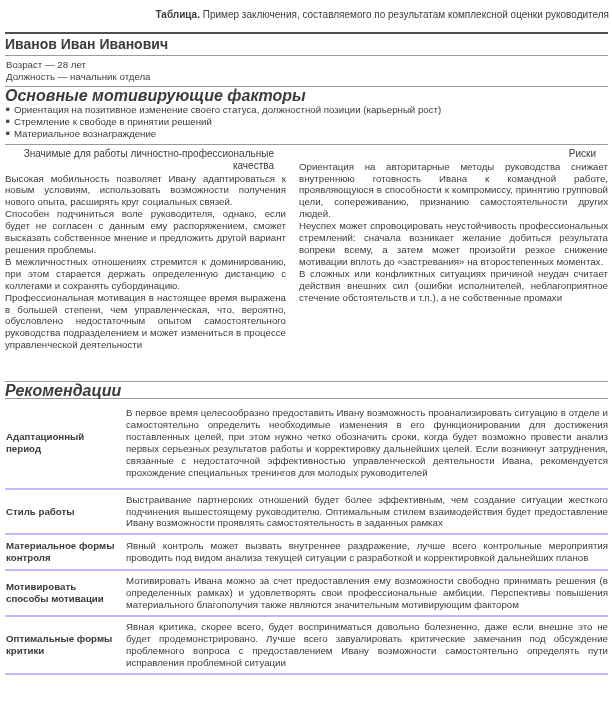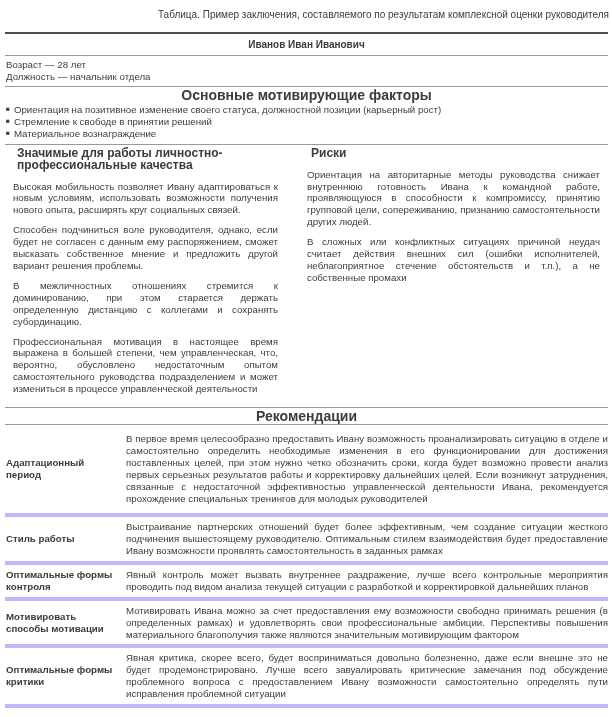--- a/index.html
+++ b/index.html
@@ -4,38 +4,38 @@
 <style>
   * { margin:0; padding:0; box-sizing:border-box; }
   html,body { background:#fff; }
   .page {
     width:612px; height:717px; overflow:hidden; position:relative;
     background:#fff; color:#3c3c3c;
     font-family:"Liberation Sans","DejaVu Sans",sans-serif;
     font-size:9.7px; line-height:11.9px;
   }
   .caption { padding:9px 3px 11px 0; text-align:right; font-size:10px; }
-  .caption .b { font-weight:normal; }
+  .caption .b { font-weight:bold; }
   .tbl { margin:0 4px 0 5px; border-top:2.5px solid #4f4f4f; }
   .row { border-bottom:1px solid #9a9a9a; }
-  .name-row { text-align:center; font-weight:bold; padding:5px 0 4px; font-size:10px; }
+  .name-row { text-align:left; font-weight:bold; padding:5px 0 4px; font-size:14px; }
   .person-row { padding:3px 0 3px 1px; }
-  .sec-title { text-align:center; font-weight:bold; padding:3px 0 1px; font-size:14px; }
+  .sec-title { text-align:left; font-weight:bold; padding:3px 0 1px; font-size:16px;font-style:italic; }
   .bullets { padding:0 0 4px 1px; }
   .bullet-item { padding:0; }
   .bullet-icon { font-size:6.5px; vertical-align:1.5px; margin-right:4px; color:#3c3c3c; }
   .twocol { display:flex; min-height:237px; padding:0 0 4px; }
   .col { text-align:justify; hyphens:auto; }
   .col-left { width:281px; margin-right:13px; }
   .col-right { flex:1; }
-  .col .col-title { text-align:left; font-weight:bold; padding:3px 12px 1px; font-size:12px; }
-  .para { margin:8px; }
+  .col .col-title { text-align:right; font-weight:normal; padding:3px 12px 1px; font-size:10px; }
+  .para { margin:0; }
   .rec-table { display:table; width:100%; border-collapse:collapse; }
   .rec-row { display:table-row; }
-  .rec-row .cell { display:table-cell; border-bottom:4px solid #c4b5fd; padding:4px 0; }
+  .rec-row .cell { display:table-cell; border-bottom:2px solid #c4b5fd; padding:4px 0; }
   .rec-label {
     width:121px; font-weight:bold; vertical-align:middle;
     padding-right:10px !important; padding-left:1px !important;
   }
   .rec-text { text-align:justify; hyphens:auto; vertical-align:middle; }
   .rec-row:nth-child(1) { height:90px; }
   .rec-row:nth-child(2) { height:45px; }
   .rec-row:nth-child(3) { height:36px; }
   .rec-row:nth-child(4) { height:44px; }
   .rec-row:nth-child(5) { height:44px; }
@@ -73,39 +73,40 @@
       <div class="col col-left">
         <div class="col-title">Значимые для работы личностно-профессиональные качества</div>
         <p class="para">Высокая мобильность позволяет Ивану адаптироваться к новым условиям, использовать возможности получения нового опыта, расширять круг социальных связей.</p>
         <p class="para">Способен подчиниться воле руководителя, однако, если будет не согласен с данным ему распоряжением, сможет высказать собственное мнение и предложить другой вариант решения проблемы.</p>
         <p class="para">В межличностных отношениях стремится к доминированию, при этом старается держать определенную дистанцию с коллегами и сохранять субординацию.</p>
         <p class="para">Профессиональная мотивация в настоящее время выражена в большей степени, чем управленческая, что, вероятно, обусловлено недостаточным опытом самостоятельного руководства подразделением и может измениться в процессе управленческой деятельности</p>
       </div>
       <div class="col col-right">
         <div class="col-title">Риски</div>
         <p class="para">Ориентация на авторитарные методы руководства снижает внутреннюю готовность Ивана к командной работе, проявляющуюся в способности к компромиссу, принятию групповой цели, сопереживанию, признанию самостоятельности других людей.</p>
+        <p class="para">Неуспех может спровоцировать неустойчивость профессиональных стремлений: сначала возникает желание добиться результата вопреки всему, а затем может произойти резкое снижение мотивации вплоть до «застревания» на второстепенных моментах.</p>
         <p class="para">В сложных или конфликтных ситуациях причиной неудач считает действия внешних сил (ошибки исполнителей, неблагоприятное стечение обстоятельств и т.п.), а не собственные промахи</p>
       </div>
     </div>
 
     <div class="row">
       <div class="sec-title">Рекомендации</div>
     </div>
 
     <div class="rec-table">
       <div class="rec-row">
         <div class="cell rec-label">Адаптационный период</div>
         <div class="cell rec-text">В первое время целесообразно предоставить Ивану возможность проанализировать ситуацию в отделе и самостоятельно определить необходимые изменения в его функционировании для достижения поставленных целей, при этом нужно четко обозначить сроки, когда будет возможно провести анализ первых серьезных результатов работы и корректировку дальнейших целей. Если возникнут затруднения, связанные с недостаточной эффективностью управленческой деятельности Ивана, рекомендуется прохождение специальных тренингов для молодых руководителей</div>
       </div>
       <div class="rec-row">
         <div class="cell rec-label">Стиль работы</div>
         <div class="cell rec-text">Выстраивание партнерских отношений будет более эффективным, чем создание ситуации жесткого подчинения вышестоящему руководителю. Оптимальным стилем взаимодействия будет предоставление Ивану возможности проявлять самостоятельность в заданных рамках</div>
       </div>
       <div class="rec-row">
-        <div class="cell rec-label">Оптимальные формы контроля</div>
+        <div class="cell rec-label">Материальное формы контроля</div>
         <div class="cell rec-text">Явный контроль может вызвать внутреннее раздражение, лучше всего контрольные мероприятия проводить под видом анализа текущей ситуации с разработкой и корректировкой дальнейших планов</div>
       </div>
       <div class="rec-row">
         <div class="cell rec-label">Мотивировать способы мотивации</div>
         <div class="cell rec-text">Мотивировать Ивана можно за счет предоставления ему возможности свободно принимать решения (в определенных рамках) и удовлетворять свои профессиональные амбиции. Перспективы повышения материального благополучия также являются значительным мотивирующим фактором</div>
       </div>
       <div class="rec-row">
         <div class="cell rec-label">Оптимальные формы критики</div>
         <div class="cell rec-text">Явная критика, скорее всего, будет восприниматься довольно болезненно, даже если внешне это не будет продемонстрировано. Лучше всего завуалировать критические замечания под обсуждение проблемного вопроса с предоставлением Ивану возможности самостоятельно определять пути исправления проблемной ситуации</div>
       </div>

